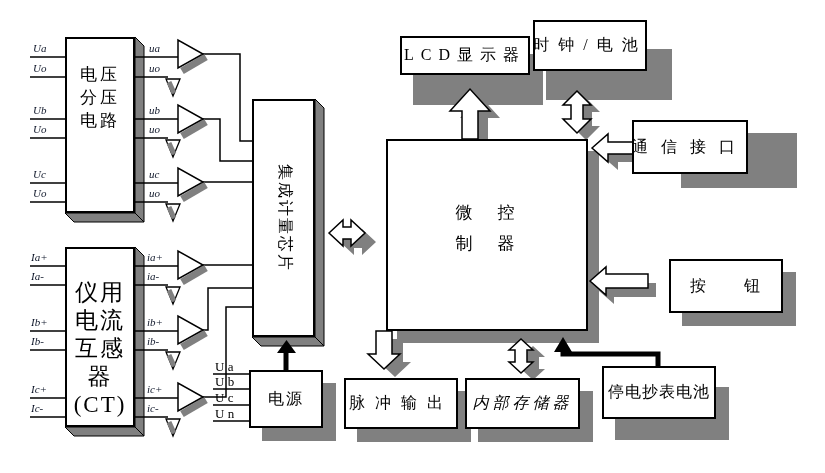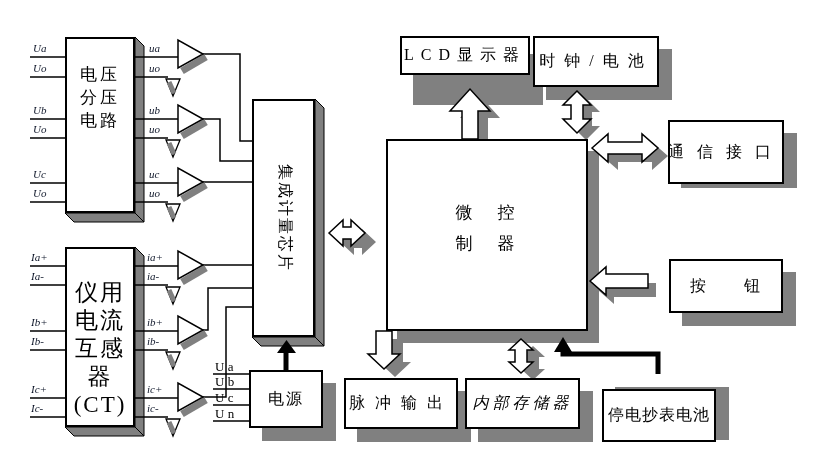--- a/index.html
+++ b/index.html
@@ -174,41 +174,41 @@
 
   <div class="box mcu-text" style="left:386px;top:139px;width:202px;height:192px;">
     <div>微　控</div>
     <div>制　器</div>
   </div>
 
   <div class="box center cjk" style="left:400px;top:36px;width:130px;height:39px;letter-spacing:7px;">
     <span>LCD显示器</span>
   </div>
 
-  <div class="box center cjk" style="left:533px;top:36px;width:126px;height:51px;letter-spacing:9px;text-align:center;">
+  <div class="box center cjk" style="left:533px;top:20px;width:114px;height:51px;letter-spacing:9px;text-align:center;">
     <span>时钟/电池</span>
   </div>
 
-  <div class="box center cjk" style="left:668px;top:120px;width:116px;height:64px;letter-spacing:13px;">
+  <div class="box center cjk" style="left:632px;top:120px;width:116px;height:54px;letter-spacing:13px;">
     <span>通信接口</span>
   </div>
 
   <div class="box center cjk" style="left:669px;top:259px;width:114px;height:54px;letter-spacing:2px;">
     <span>按　　钮</span>
   </div>
 
   <div class="box center cjk" style="left:344px;top:378px;width:114px;height:51px;letter-spacing:10px;">
     <span>脉冲输出</span>
   </div>
 
   <div class="box center cjk" style="left:465px;top:378px;width:115px;height:51px;letter-spacing:4px;font-style:italic;">
     <span>内部存储器</span>
   </div>
 
-  <div class="box center cjk" style="left:602px;top:389px;width:114px;height:53px;letter-spacing:1px;">
+  <div class="box center cjk" style="left:602px;top:366px;width:114px;height:53px;letter-spacing:1px;">
     <span>停电抄表电池</span>
   </div>
 
   <span class="sig" style="left:33px;top:40px;">Ua</span>
   <span class="sig" style="left:33px;top:60px;">Uo</span>
   <span class="sig" style="left:33px;top:102px;">Ub</span>
   <span class="sig" style="left:33px;top:121px;">Uo</span>
   <span class="sig" style="left:33px;top:166px;">Uc</span>
   <span class="sig" style="left:33px;top:185px;">Uo</span>
 

